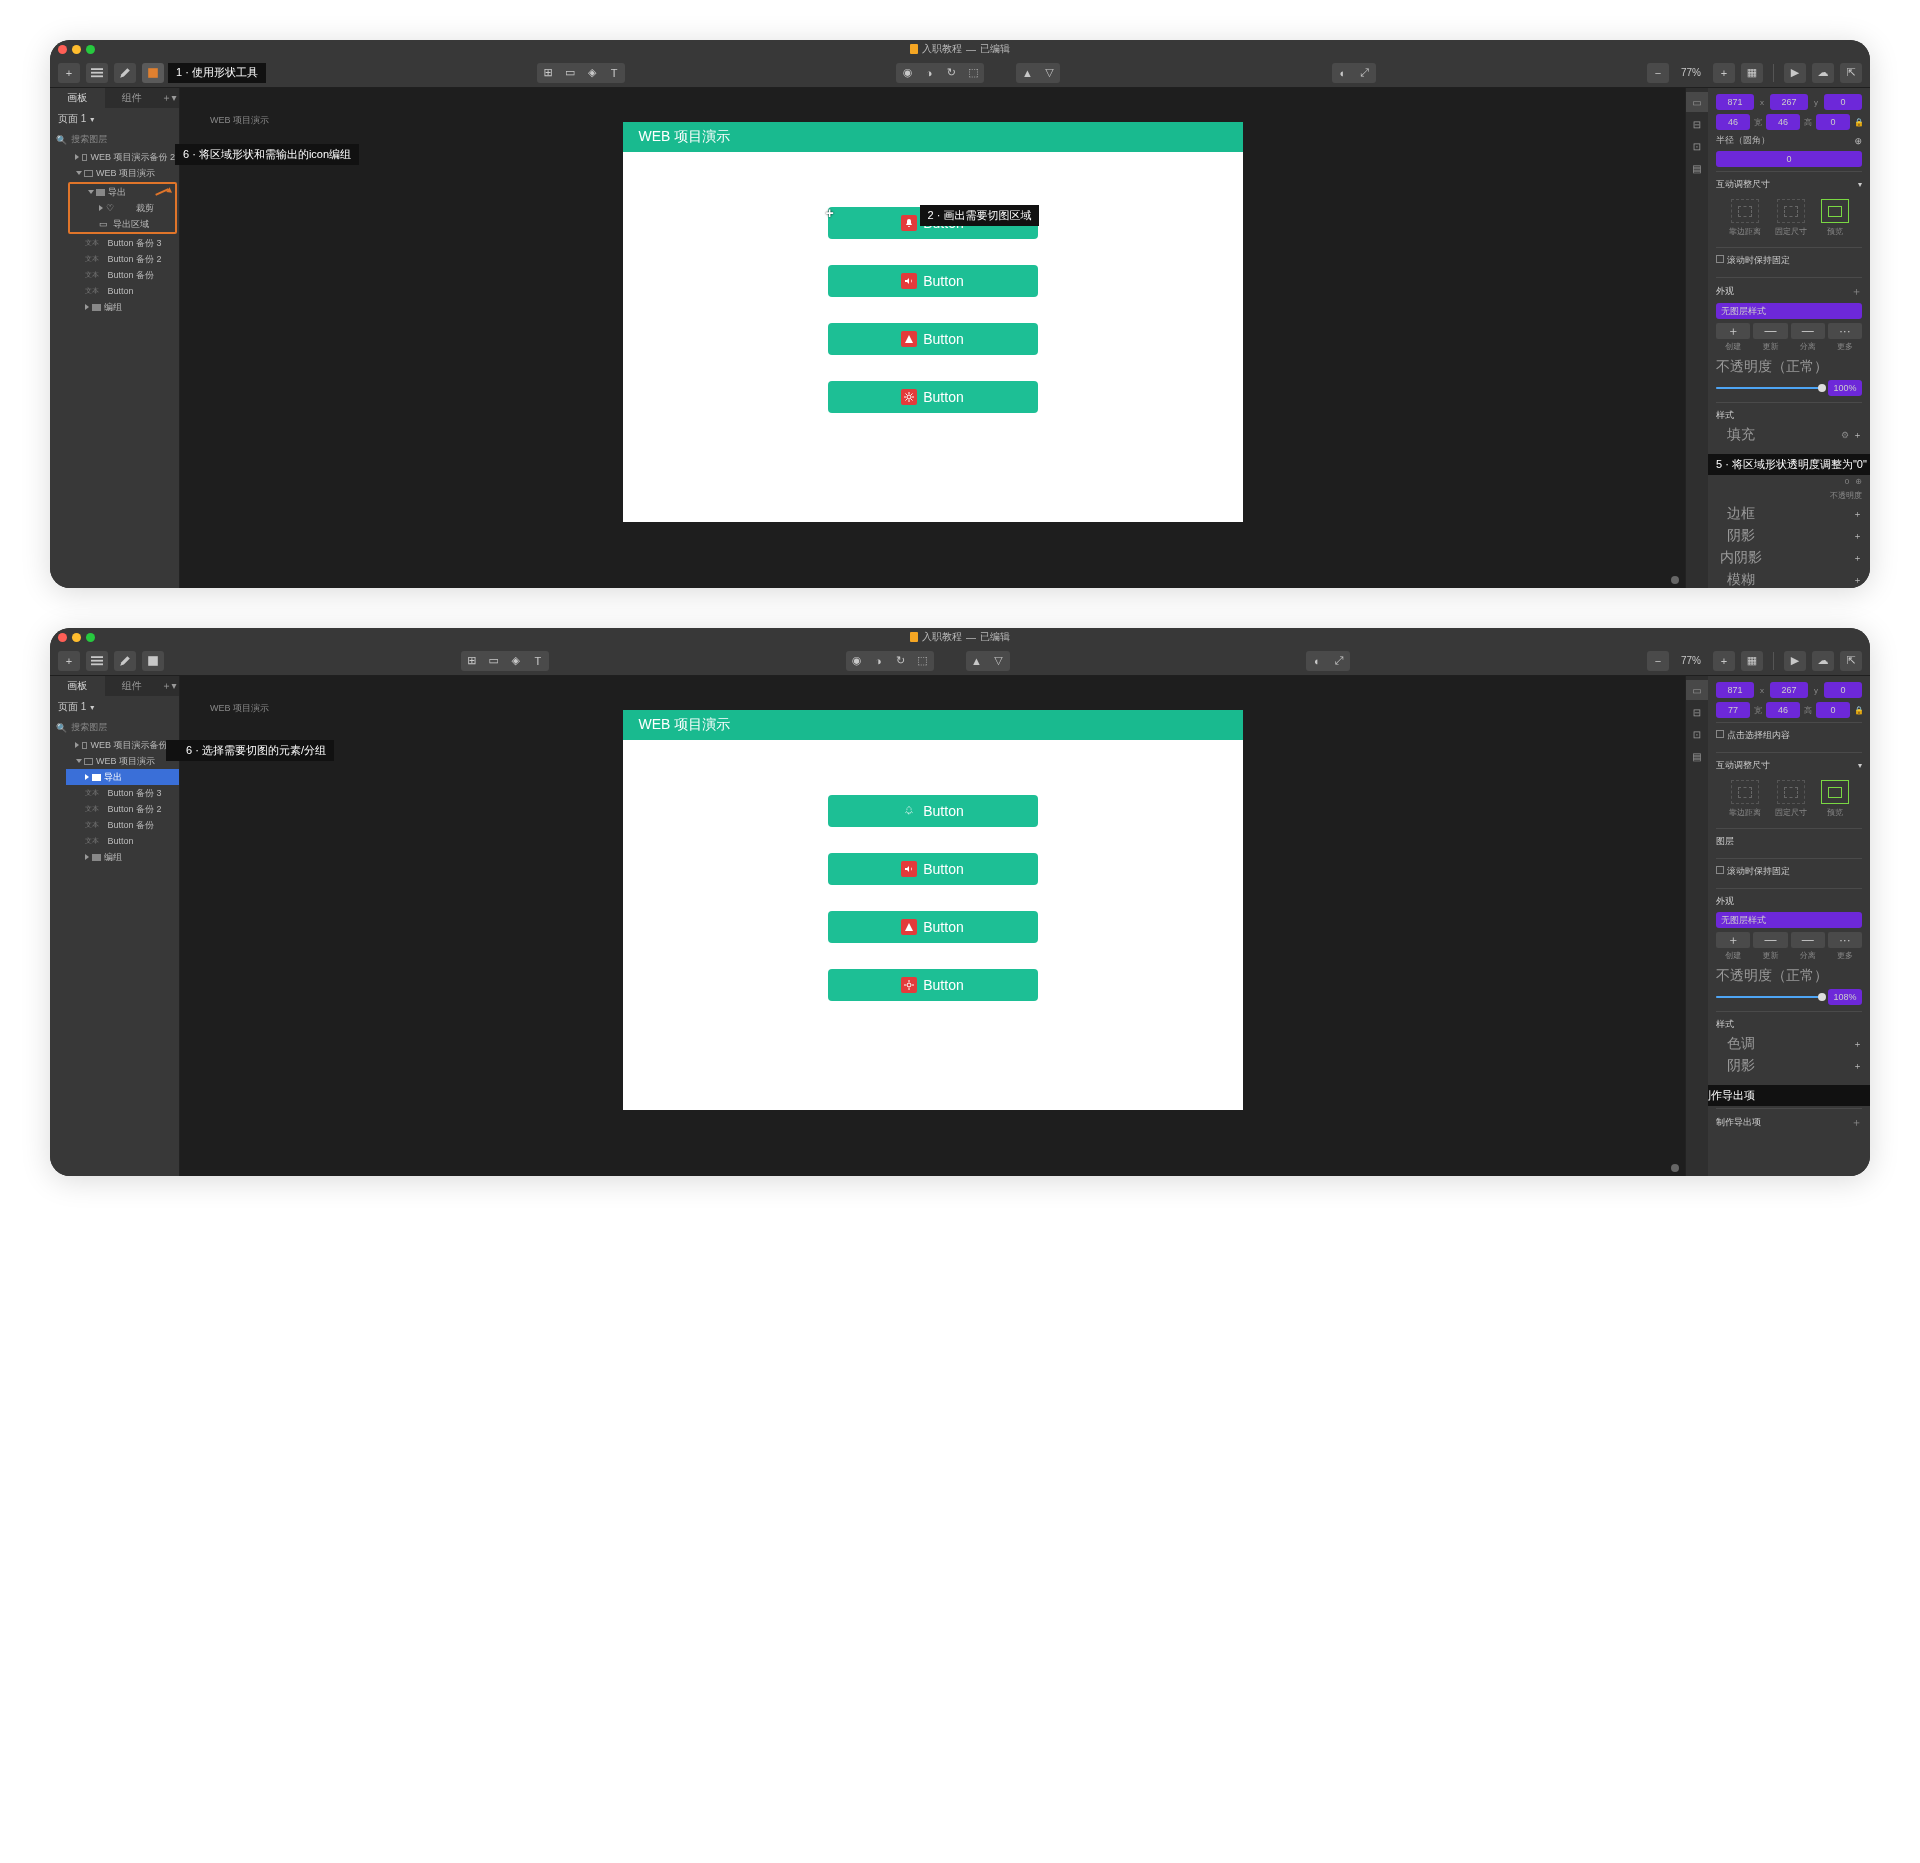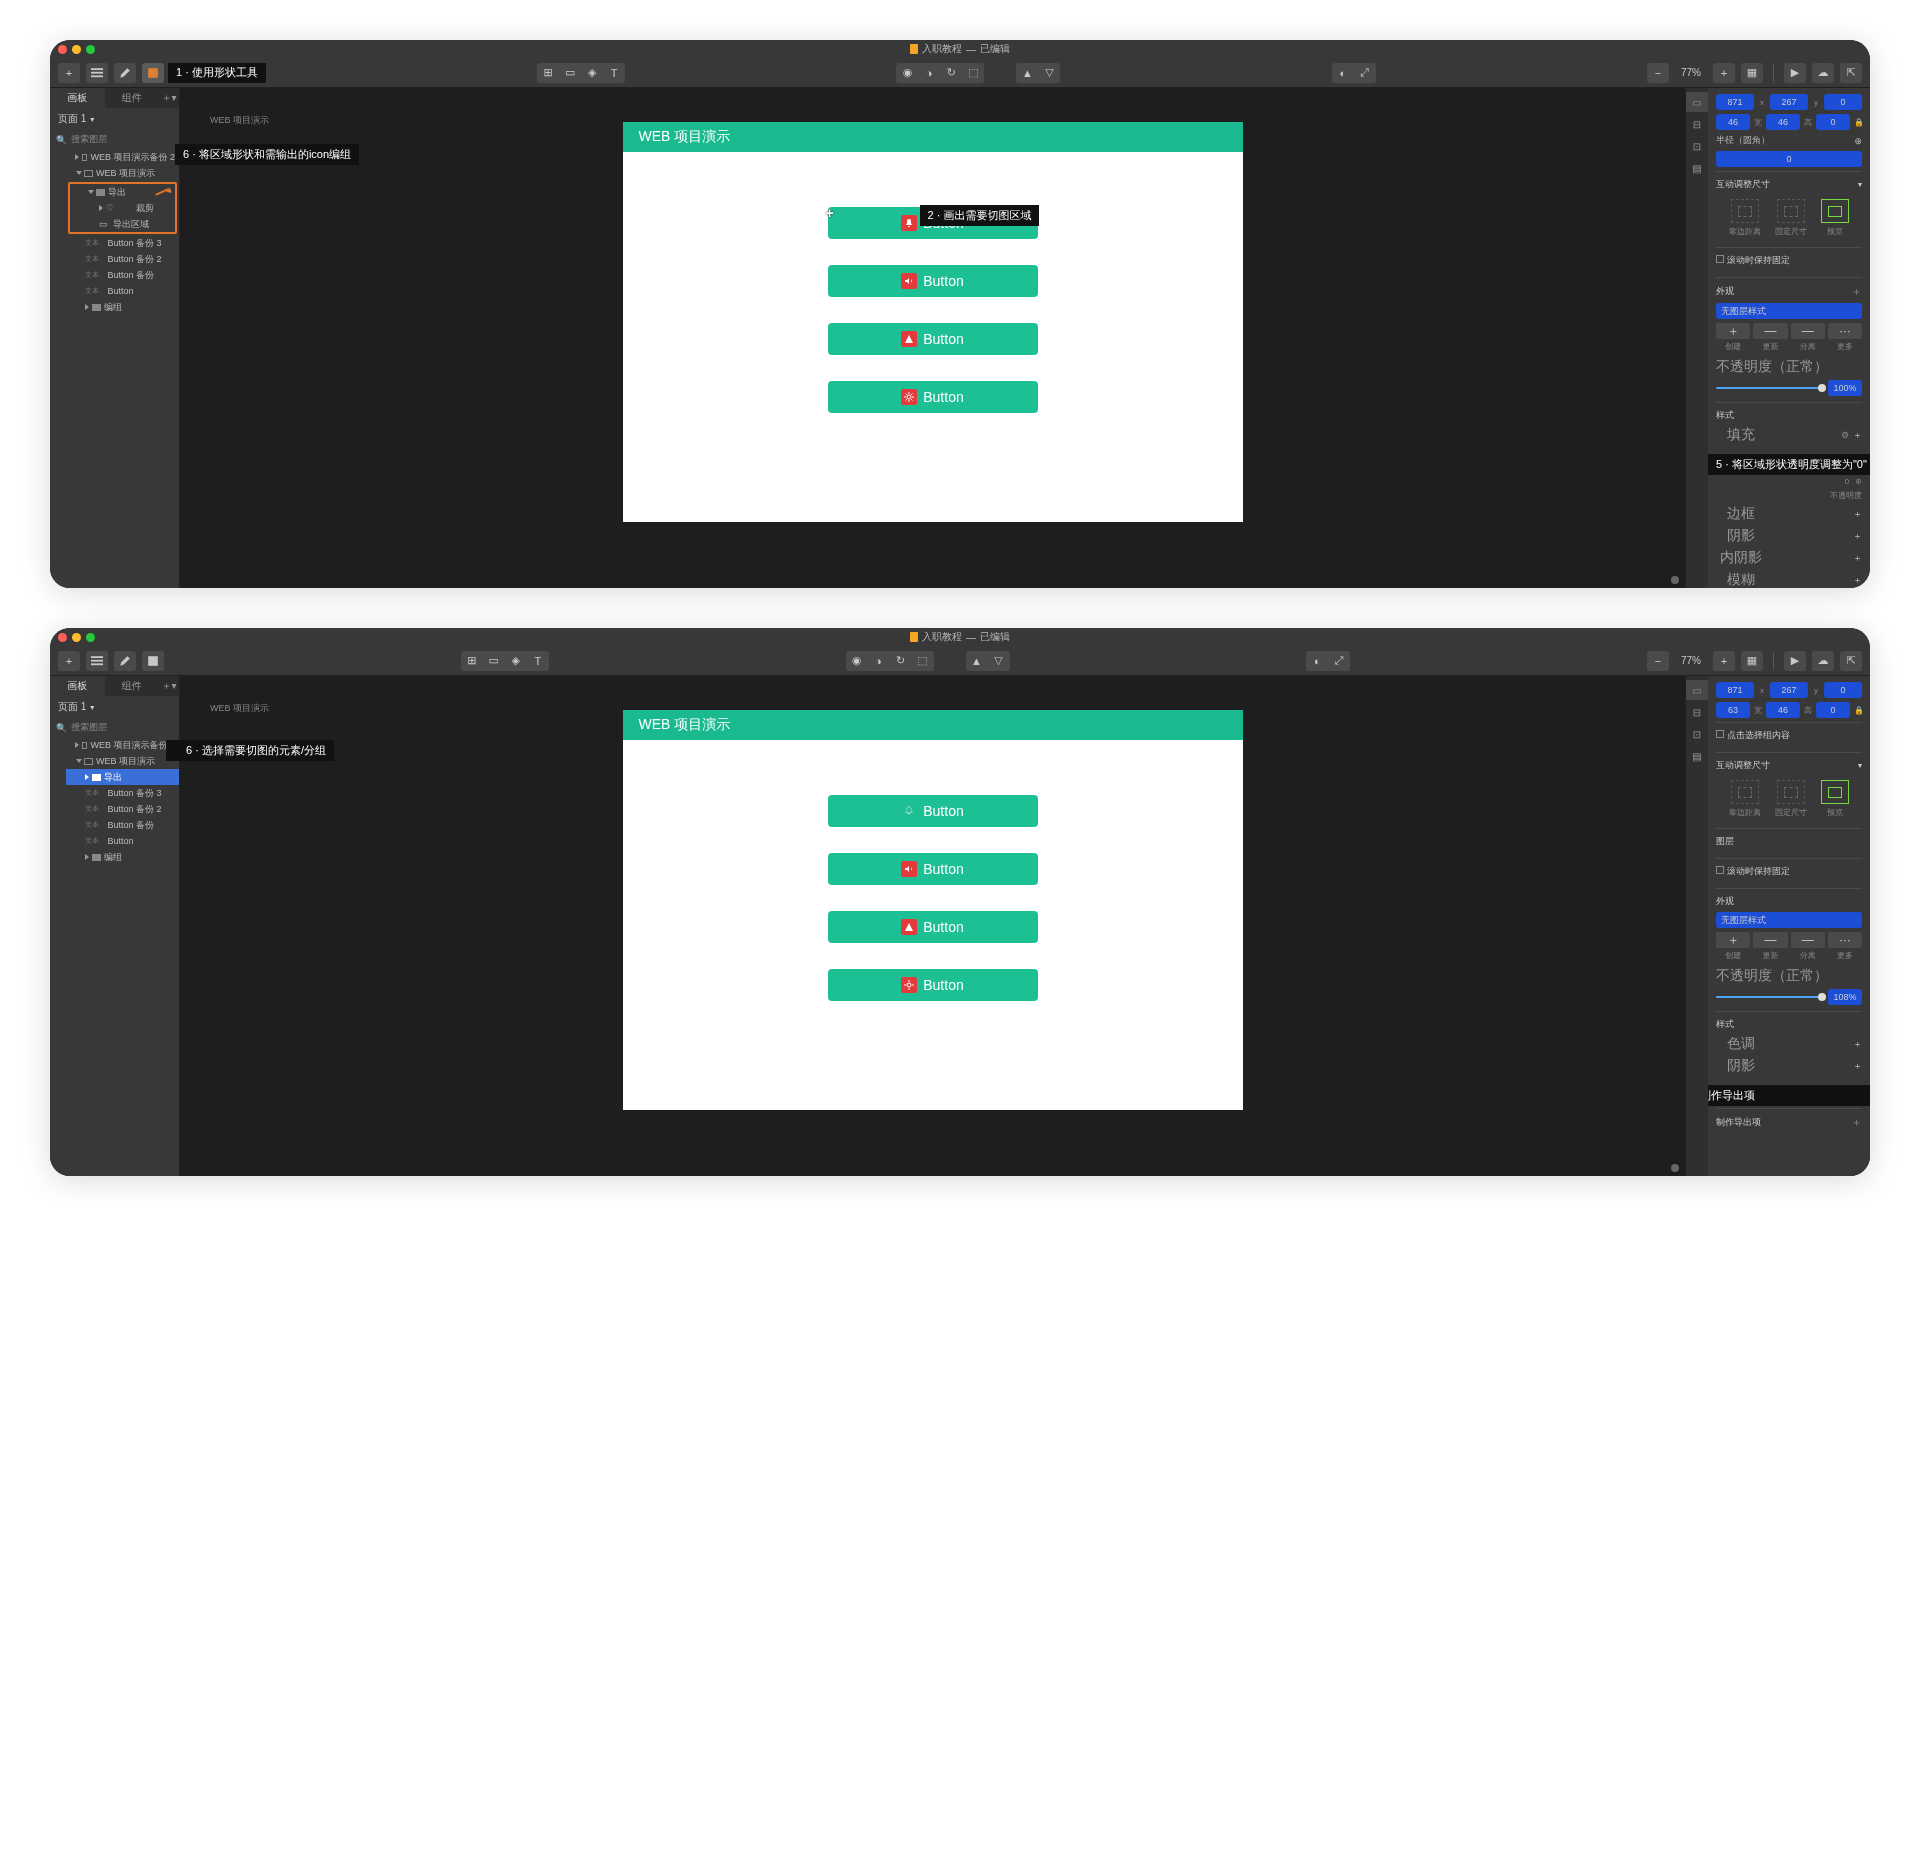--- a/index.html
+++ b/index.html
@@ -59,21 +59,21 @@
 .plus-mark{position:absolute;color:#fff;font-size:14px;font-weight:bold;top:-2px;left:-2px;text-shadow:0 0 2px #000;}
 .scroll-ind{position:absolute;bottom:4px;right:6px;width:8px;height:8px;background:#666;border-radius:50%;}
 
 
 .right{width:185px;background:#383838;border-left:1px solid #222;display:flex;}
 .ricons{width:22px;background:#2f2f2f;display:flex;flex-direction:column;padding-top:4px;gap:2px;}
 .ric{height:20px;display:flex;align-items:center;justify-content:center;color:#999;position:relative;}
 .ric.on{background:#484848;}
 .rprops{flex:1;padding:6px 8px;font-size:9px;color:#bbb;overflow:hidden;}
 .prow{display:flex;gap:4px;margin-bottom:4px;align-items:center;}
-.pin{background:#1d4ed8;border-radius:3px;height:16px;display:flex;align-items:center;padding:0 5px;color:#ccc;font-size:9px;flex:1;justify-content:center;}
+.pin{background:#6d28d9;border-radius:3px;height:16px;display:flex;align-items:center;padding:0 5px;color:#ccc;font-size:9px;flex:1;justify-content:center;}
 .plab{width:8px;color:#888;font-size:8px;text-align:center;}
 .psec{border-top:1px solid #4a4a4a;padding:6px 0 4px;margin-top:2px;}
 .psec-h{display:flex;justify-content:space-between;align-items:center;color:#ccc;margin-bottom:4px;}
 .psec-h .pls{color:#888;font-size:11px;}
 .pgrid{display:flex;gap:14px;justify-content:center;padding:4px 0;}
 .pcell{display:flex;flex-direction:column;align-items:center;gap:3px;color:#888;font-size:8px;}
 .pbox{width:28px;height:24px;border:1px solid #555;display:flex;align-items:center;justify-content:center;position:relative;}
 .pbox.dash{border-style:dashed;}
 .pbox .inner{width:14px;height:11px;border:1px dashed #666;}
 .pbox.sel{border-color:#7ad843;}
@@ -556,21 +556,21 @@
       </div>
       <div class="rprops">
         <div class="prow">
               <div class="pin">871</div>
               <span class="plab">x</span>
               <div class="pin">267</div>
               <span class="plab">y</span>
               <div class="pin">0</div>
             </div>
         <div class="prow">
-              <div class="pin">63</div>
+              <div class="pin">77</div>
               <span class="plab">宽</span>
               <div class="pin">46</div>
               <span class="plab">高</span>
               <div class="pin">0</div>
               <span class="plab">🔒</span>
             </div>
         <div class="psec">
               <div class="psec-h">
                 <span><span class="chk"></span><span>点击选择组内容</span></span>
               </div>

